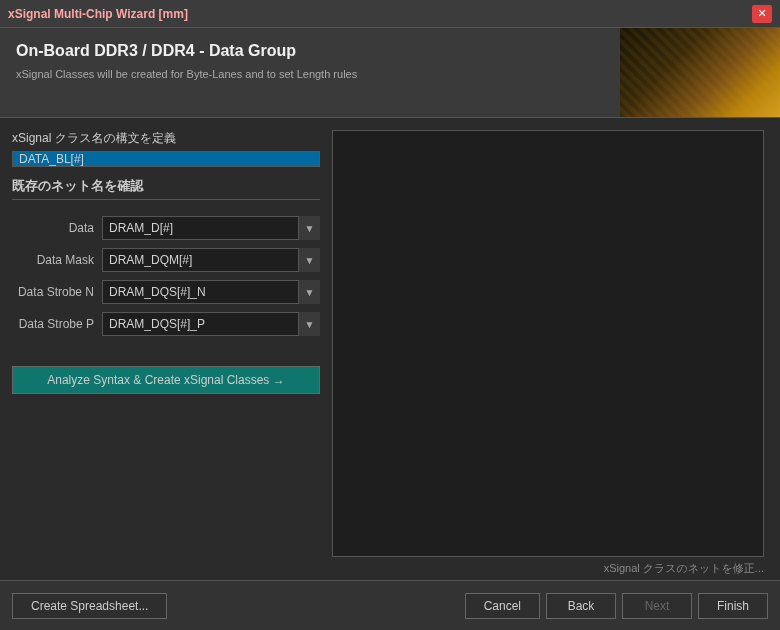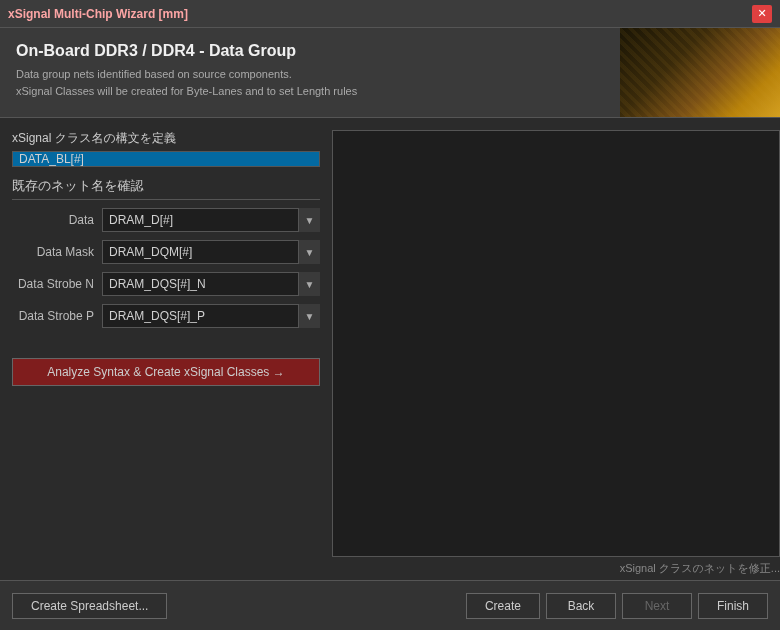--- a/index.html
+++ b/index.html
@@ -82,21 +82,21 @@
           rgba(200,150,40,0.08) 4px,
           rgba(200,150,40,0.08) 8px
         ),
         linear-gradient(135deg, #1a1505 0%, #3a2a0a 35%, #7a5015 60%, #b8820a 80%, #d4a020 100%);
     }
 
     
     .main-body {
       display: flex;
       height: calc(630px - 28px - 90px - 50px);
-      padding: 12px 0 0 12px;
+      padding: 12px 16px 0 12px;
       gap: 12px;
     }
 
     
     .left-panel {
       width: 308px;
       flex-shrink: 0;
       display: flex;
       flex-direction: column;
       gap: 10px;
@@ -113,24 +113,24 @@
       color: #d0d0d0;
       padding: 4px 6px;
       font-size: 12px;
       height: 16px;
       outline: none;
     }
 
     .section-title {
       color: #ccc;
       font-size: 13px;
-      font-weight: normal;
+      font-weight: bold;
       border-bottom: 1px solid #555;
       padding-bottom: 4px;
-      margin-bottom: 8px;
+      margin-bottom: 16px;
     }
 
     .form-row {
       display: flex;
       align-items: center;
       margin-bottom: 8px;
     }
     .form-label {
       color: #bbb;
       font-size: 12px;
@@ -168,21 +168,21 @@
       border-left: 1px solid #555;
       display: flex;
       align-items: center;
       justify-content: center;
       pointer-events: none;
       color: #aaa;
       font-size: 10px;
     }
 
     .analyze-btn {
-      background: #7f1d1d;
+      background: #0f766e;
       border: 1px solid #666;
       color: #ccc;
       padding: 6px 12px;
       font-size: 12px;
       cursor: pointer;
       width: 100%;
       text-align: center;
       margin-top: 12px;
     }
 
@@ -247,21 +247,20 @@
 <body>
 
 <div class="title-bar">
   <span class="title-bar-text">xSignal Multi-Chip Wizard [mm]</span>
   <button class="close-btn">✕</button>
 </div>
 
 <div class="header-area">
   <div class="header-content">
     <div class="header-title">On-Board DDR3 / DDR4 - Data Group</div>
-    <div class="header-desc">Data group nets identified based on source components.</div>
     <div class="header-desc">xSignal Classes will be created for Byte-Lanes and to set Length rules</div>
   </div>
   <div class="header-image">
     <div class="header-image-inner"></div>
   </div>
 </div>
 
 <div class="main-body">
 
   <div class="left-panel">
@@ -322,18 +321,18 @@
     <div class="grid-footer-label">xSignal クラスのネットを修正...</div>
   </div>
 
 </div>
 
 <div class="footer">
   <div class="footer-left">
     <button class="footer-btn">Create Spreadsheet...</button>
   </div>
   <div class="footer-right">
-    <button class="footer-btn">Create</button>
+    <button class="footer-btn">Cancel</button>
     <button class="footer-btn">Back</button>
     <button class="footer-btn disabled">Next</button>
     <button class="footer-btn finish">Finish</button>
   </div>
 </div>
 
 </body></html>

